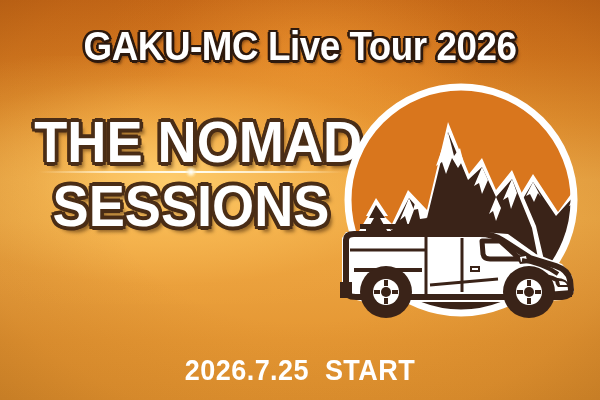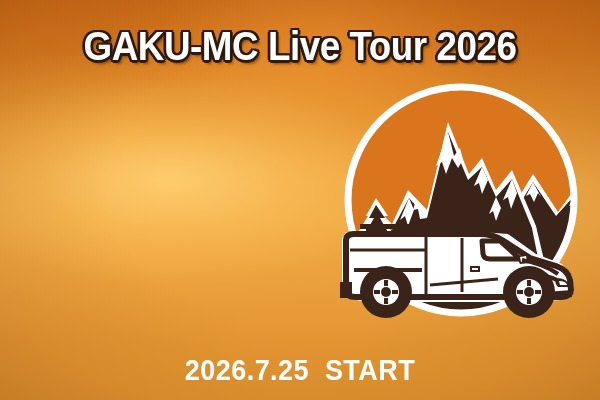--- a/index.html
+++ b/index.html
@@ -184,20 +184,28 @@
 
 <div id="poster">
 
   <div class="bg-base"></div>
   <div class="bg-glow-top"></div>
   <div class="bg-glow"></div>
   <div class="bg-vignette"></div>
 
   <div class="tour-title">GAKU-MC Live Tour 2026</div>
 
+  <div class="headline">
+    <div class="headline-line">THE NOMAD</div>
+    <div class="divider">
+      <div class="divider-bar"></div>
+      <div class="divider-dot"></div>
+    </div>
+    <div class="headline-line second">SESSIONS</div>
+  </div>
 
   <div class="date-line">2026.7.25  START</div>
 
   <div class="emblem">
     <svg width="270" height="255" viewBox="0 0 270 255" xmlns="http://www.w3.org/2000/svg">
       <defs>
         <clipPath id="circleClip">
           <circle cx="131" cy="122" r="113"></circle>
         </clipPath>
       </defs>

